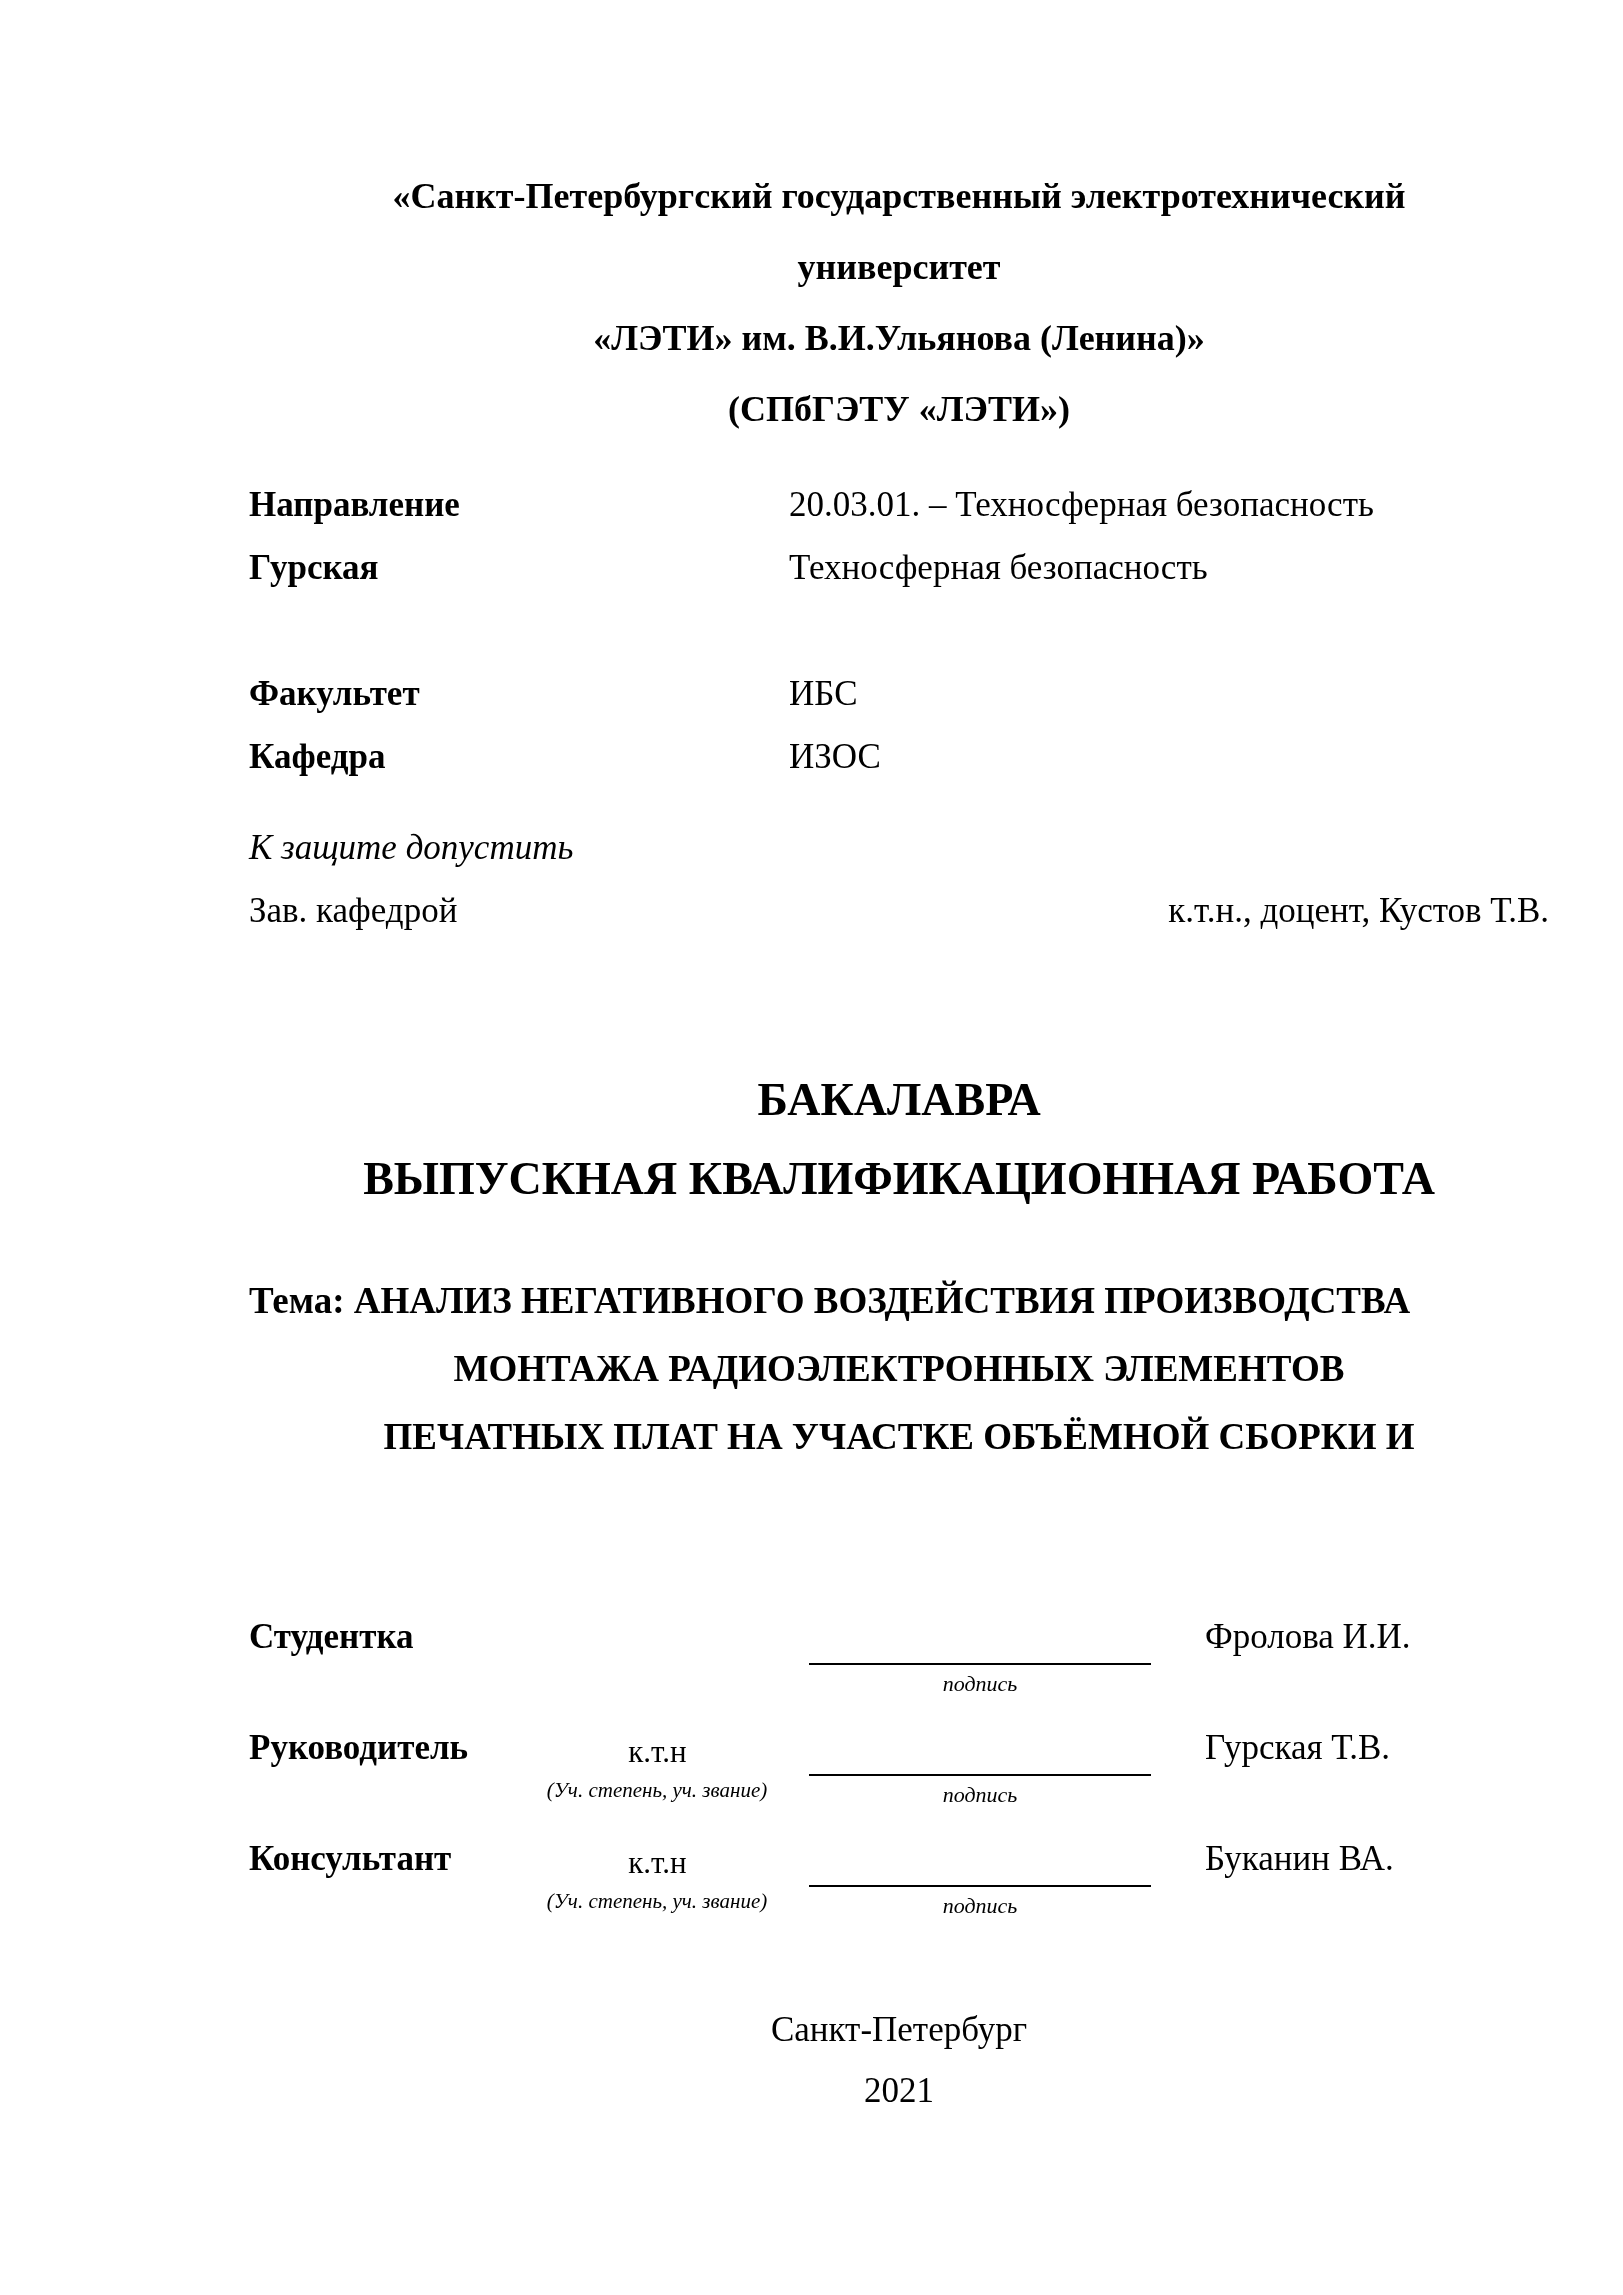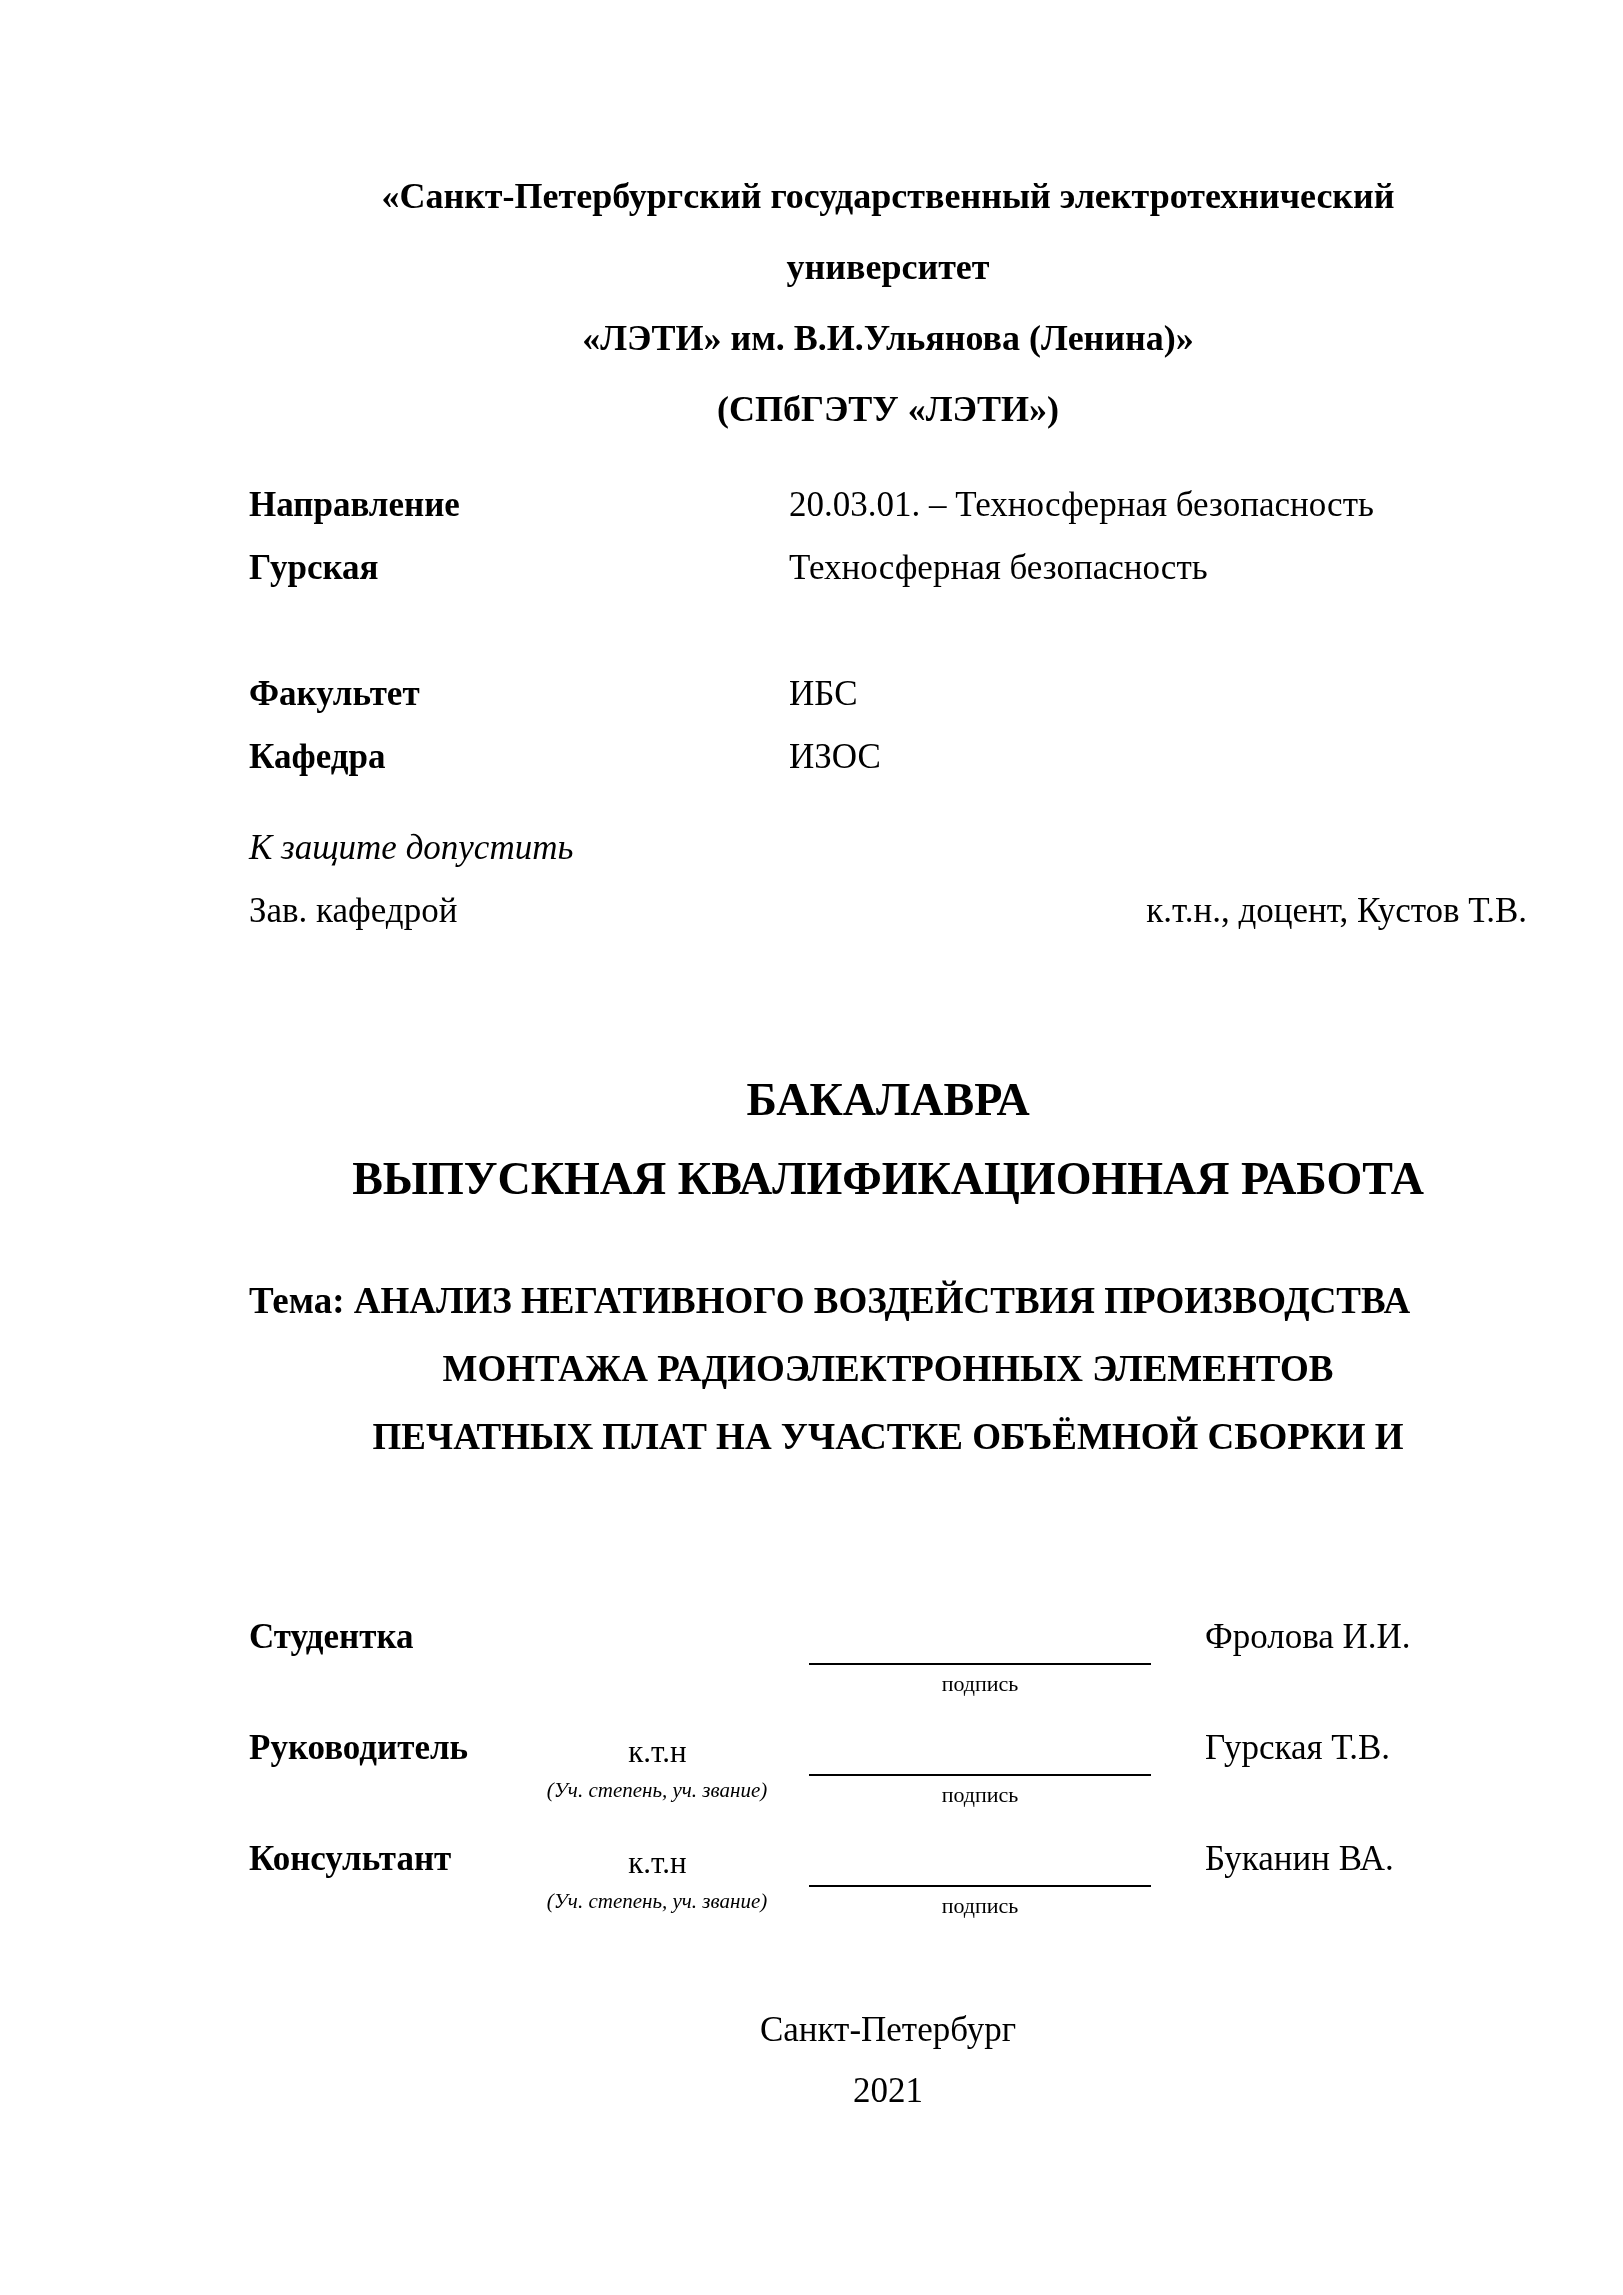--- a/index.html
+++ b/index.html
@@ -4,21 +4,21 @@
 <style>
   html, body { margin: 0; padding: 0; background: #ffffff; }
   .page {
     position: relative;
     width: 1623px;
     height: 2295px;
     background: #ffffff;
     color: #000000;
     font-family: "Liberation Serif", "DejaVu Serif", serif;
     box-sizing: border-box;
-    padding: 161px 96px 0 249px;
+    padding: 161px 74px 0 249px;
     overflow: hidden;
   }
   
   .doc-header { text-align: center; font-weight: bold; font-size: 36px; line-height: 71px; }
   
   .fields { margin-top: 28px; font-size: 35px; }
   .field-row { position: relative; height: 63px; line-height: 63px; }
   .field-label { font-weight: bold; font-family: Liberation Serif, serif; }
   .field-value { position: absolute; left: 540px; top: 0; white-space: nowrap; }
   .field-spacer { height: 63px; }
@@ -33,21 +33,21 @@
   .theme { margin-top: 49px; font-weight: bold; font-size: 37px; line-height: 68px; }
   .theme-line { text-align: center; white-space: nowrap; }
   .theme-line.theme-first { text-align: left; }
   
   .signatures { margin-top: 148px; font-size: 35px; }
   .sig-row { position: relative; height: 111px; }
   .sig-role { position: absolute; left: 0; top: 0; line-height: 35px; white-space: nowrap; font-weight: bold; }
   .sig-degree { position: absolute; left: 275px; width: 267px; top: 6.3px; font-size: 31px; line-height: 31px; text-align: center; }
   .sig-degree-caption { position: absolute; left: 259px; width: 298px; top: 49px; font-size: 21px; line-height: 23.6px; font-style: italic; text-align: center; white-space: nowrap; }
   .sig-line { position: absolute; left: 560px; width: 342px; top: 0; height: 44px; border-bottom: 2.4px solid #000000; }
-  .sig-caption { position: absolute; left: 560px; width: 342px; top: 53px; font-size: 22px; line-height: 23.6px; text-align: center; }
+  .sig-caption { position: absolute; left: 560px; width: 342px; top: 53px; font-size: 22px; line-height: 23.6px; font-style: italic; text-align: center; }
   .sig-name { position: absolute; left: 956px; top: 0; line-height: 35px; white-space: nowrap; }
   
   .doc-footer { margin-top: 47px; text-align: center; font-size: 35px; line-height: 61px; }
 </style>
 </head>
 <body>
 
 <div class="page">
 
   <div class="doc-header">

